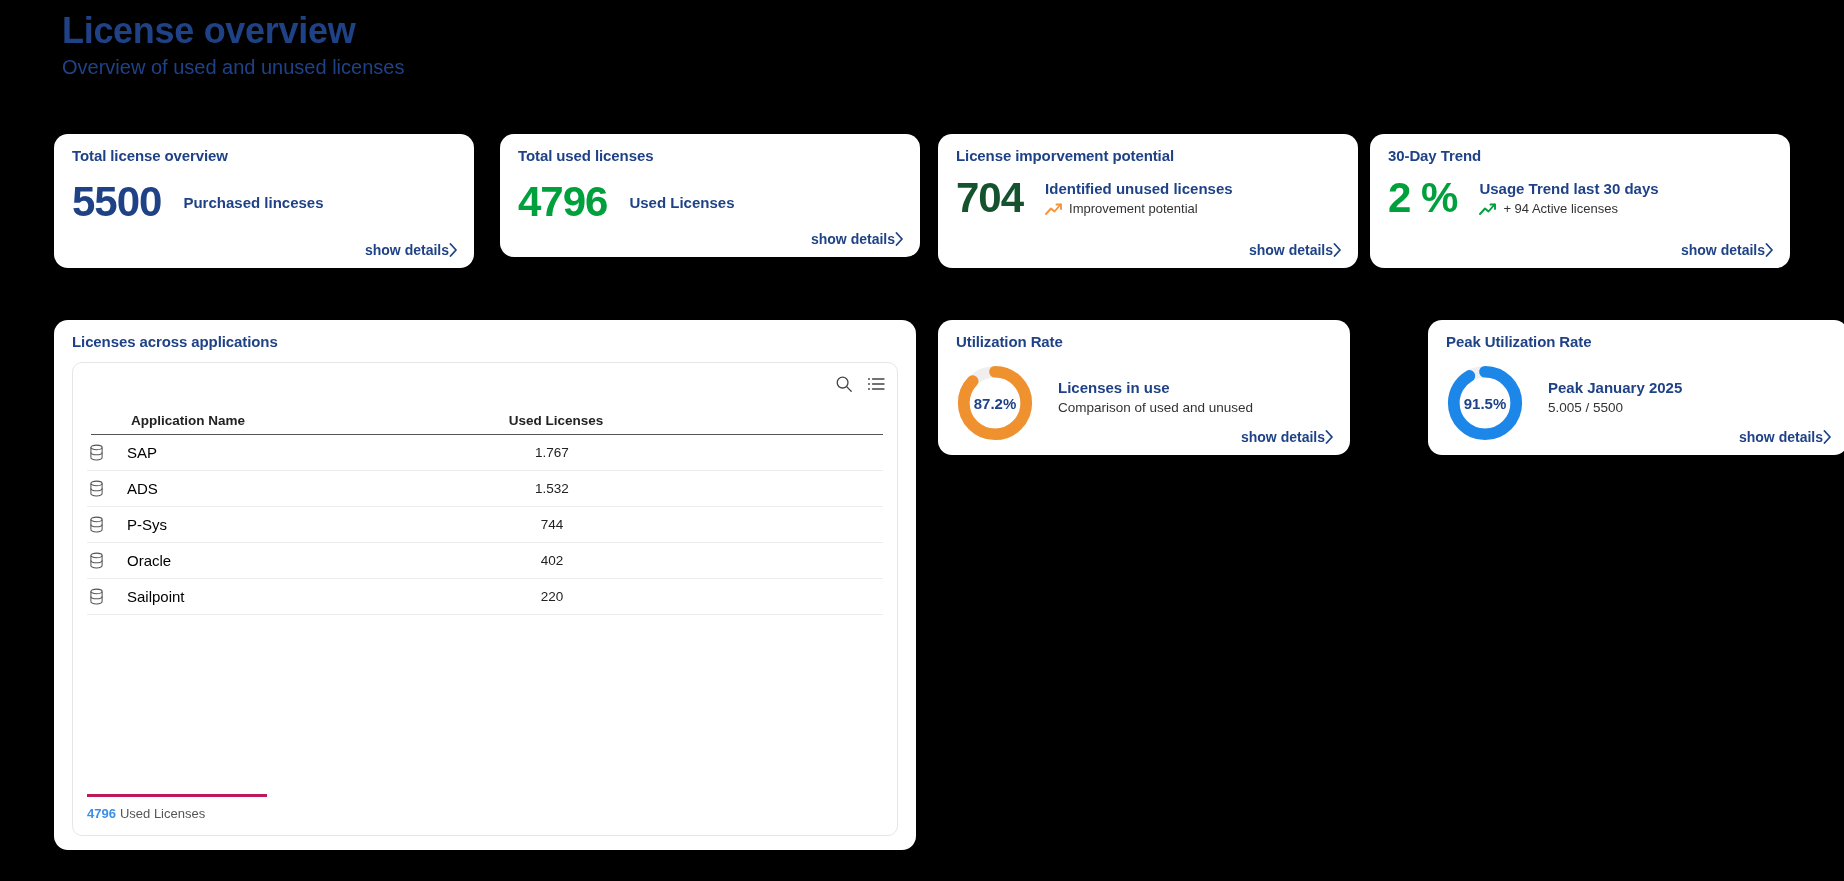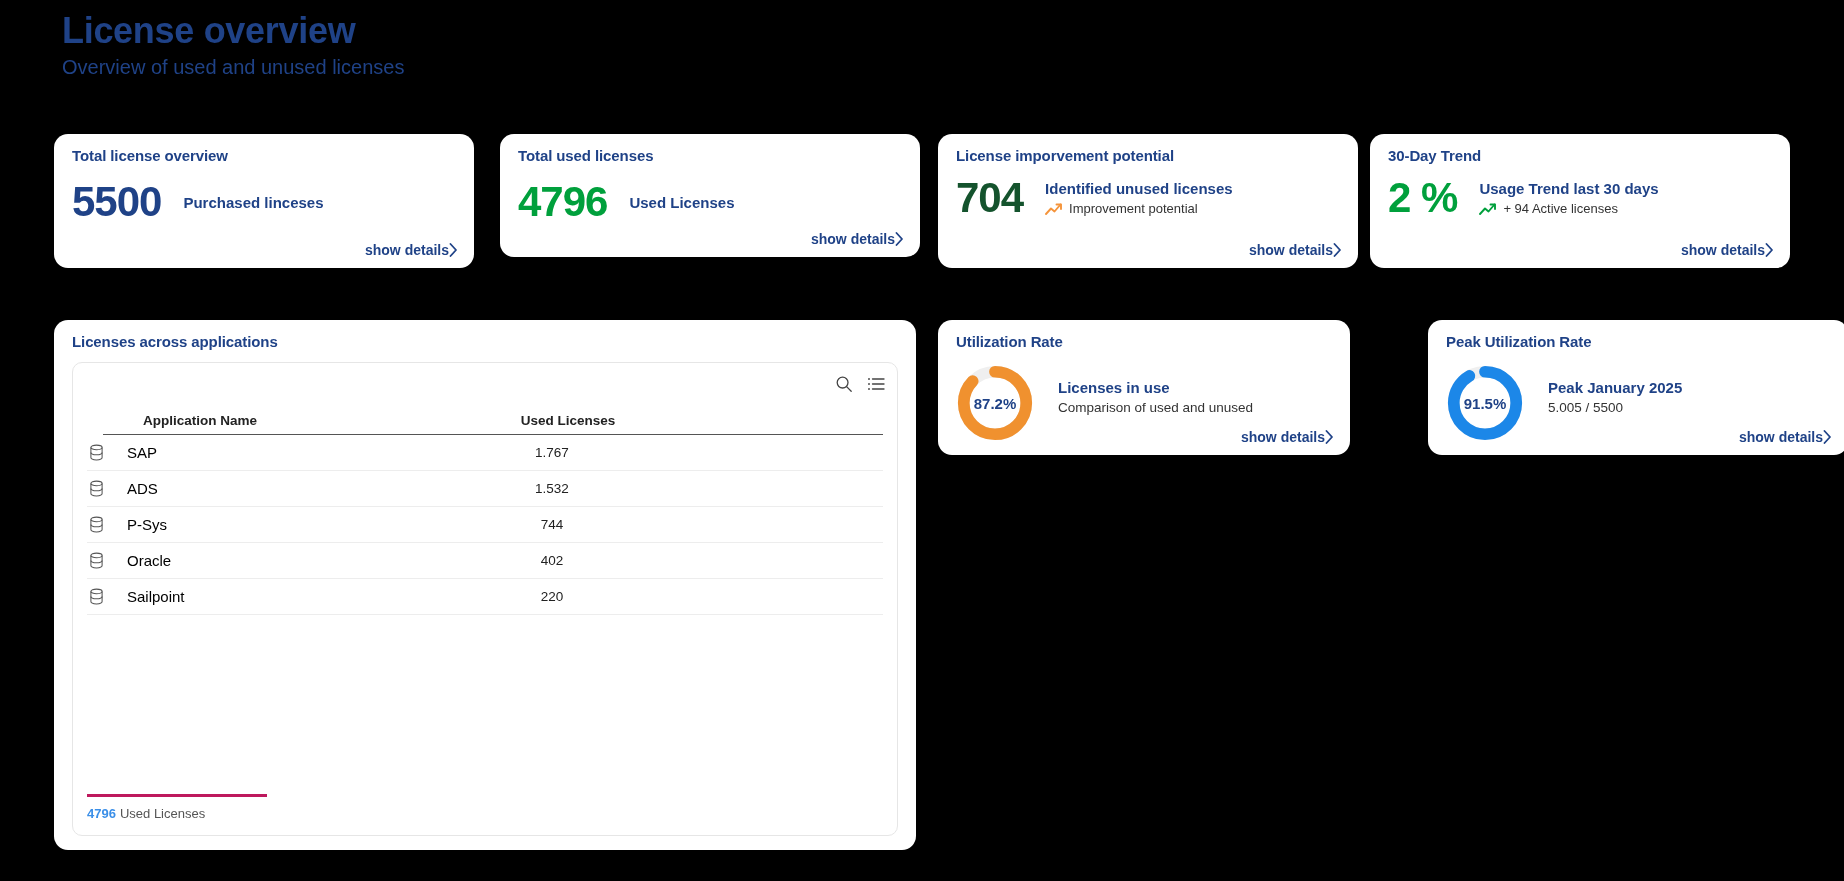--- a/index.html
+++ b/index.html
@@ -75,21 +75,21 @@
     border: 1px solid #E6E6E6; border-radius: 10px; background: #fff;
     overflow: hidden;
   }
   .tbl-toolbar {
     position: absolute; right: 12px; top: 12px;
     display: flex; align-items: center; gap: 14px;
   }
   .tbl-icon { width: 18px; height: 18px; cursor: pointer; display: block; }
 
   .tbl-head {
-    position: absolute; left: 16px; right: 0; top: 42px; height: 30px;
+    position: absolute; left: 4px; right: 0; top: 42px; height: 30px;
     border-bottom: 1.5px solid #555555;
     margin: 0 14px;
   }
   .th {
     position: absolute; font-size: 13.5px; font-weight: bold; color: #222222;
     bottom: 6px;
   }
   .th-app { left: 40px; }
   .th-used { left: 410px; width: 110px; text-align: center; }
 

